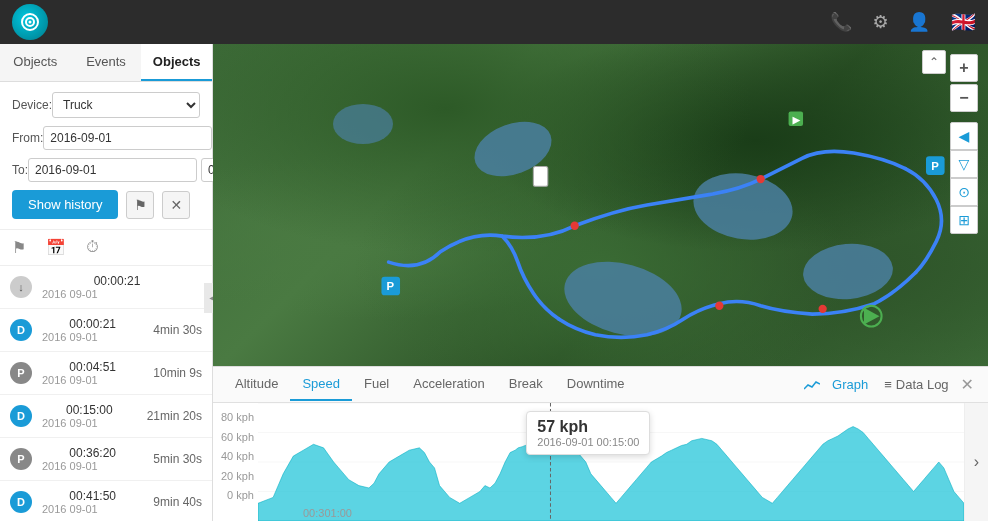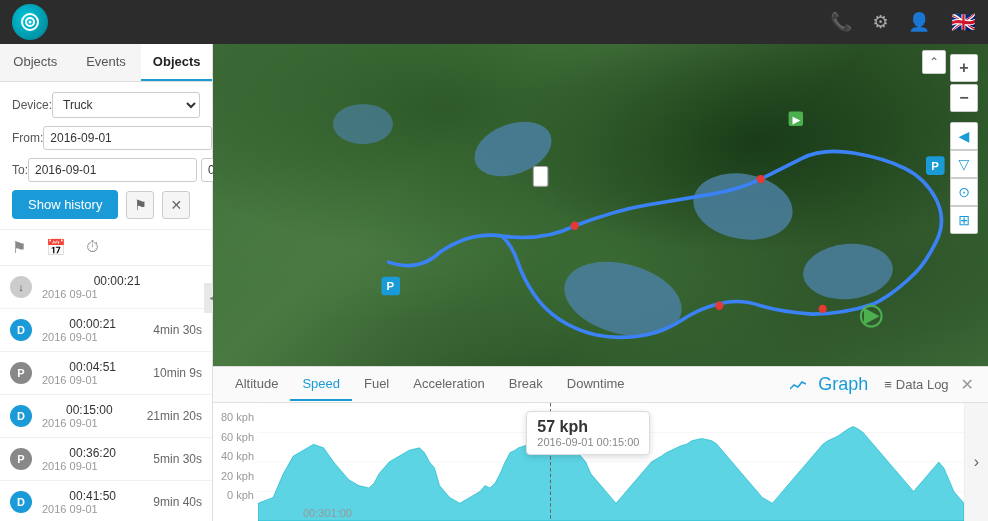--- a/index.html
+++ b/index.html
@@ -324,21 +324,21 @@
       color: #1a9bd7;
       border-bottom: 2px solid #1a9bd7;
       font-weight: 500;
     }
     .chart-tab-spacer { flex: 1; }
     .chart-view-btn {
       display: flex;
       align-items: center;
       gap: 12px;
       color: #1a9bd7;
-      font-size: 18px;
+      font-size: 13px;
       cursor: pointer;
       padding: 0 8px;
     }
     .data-log-btn {
       display: flex;
       align-items: center;
       gap: 4px;
       color: #666;
       font-size: 13px;
       cursor: pointer;

